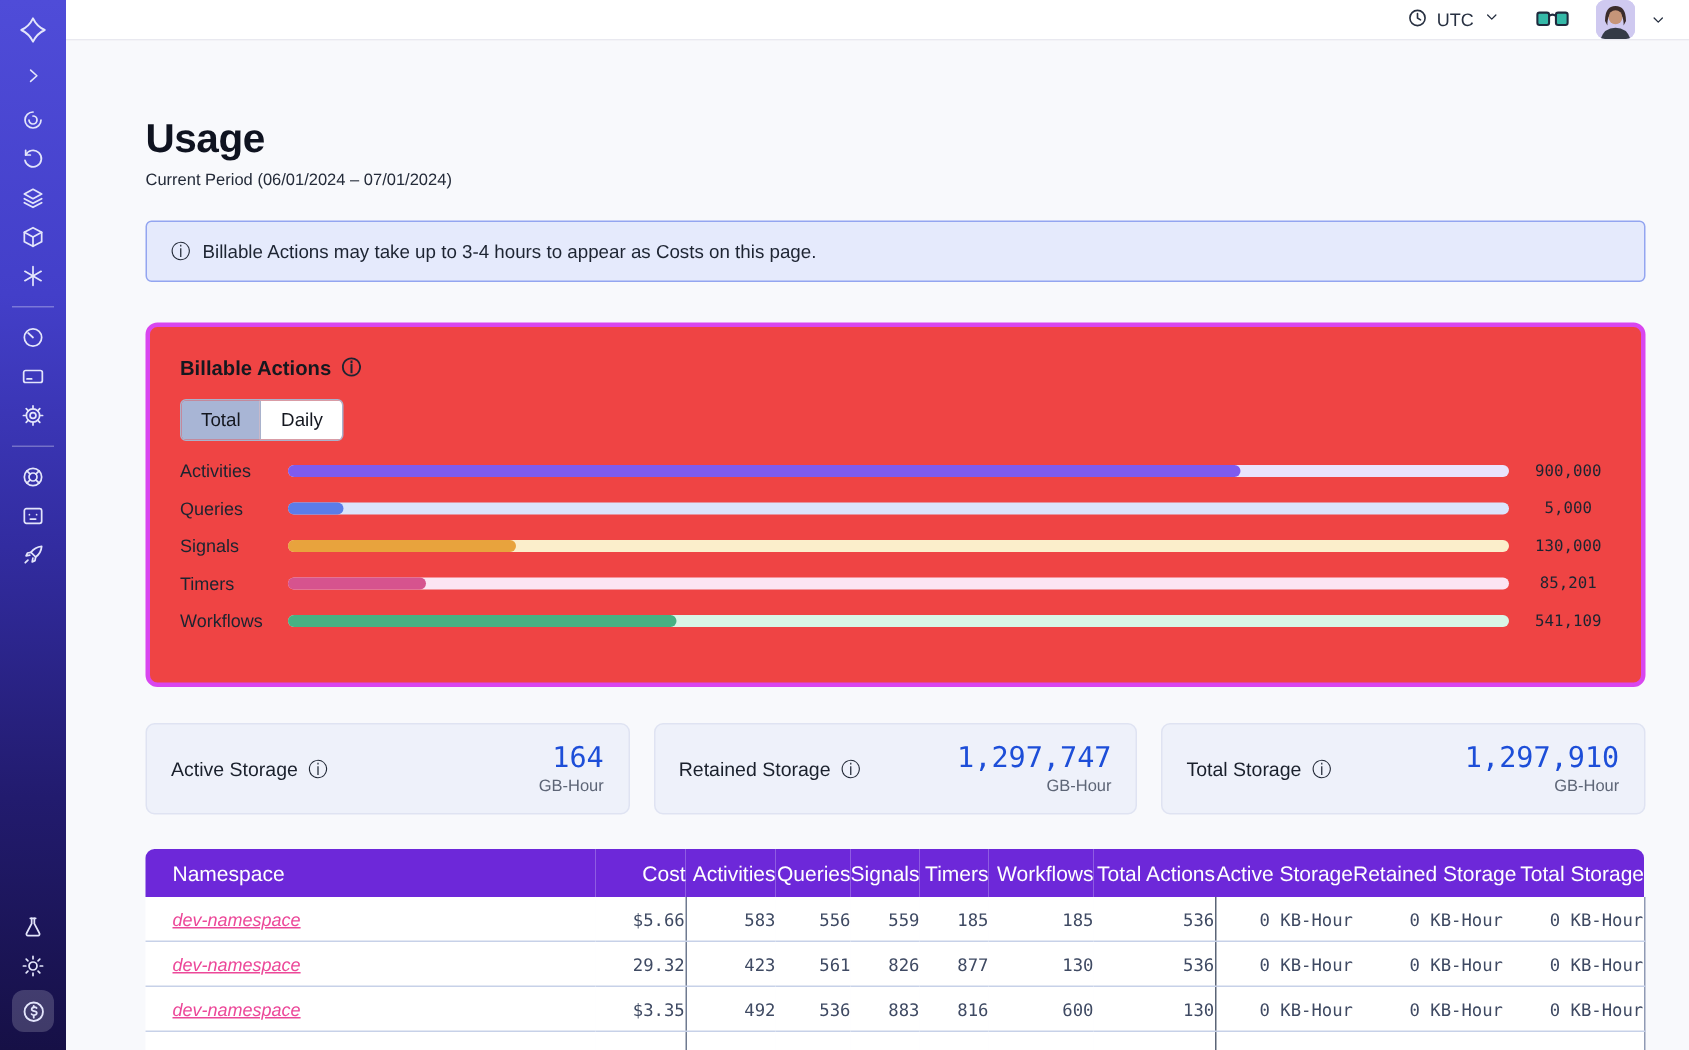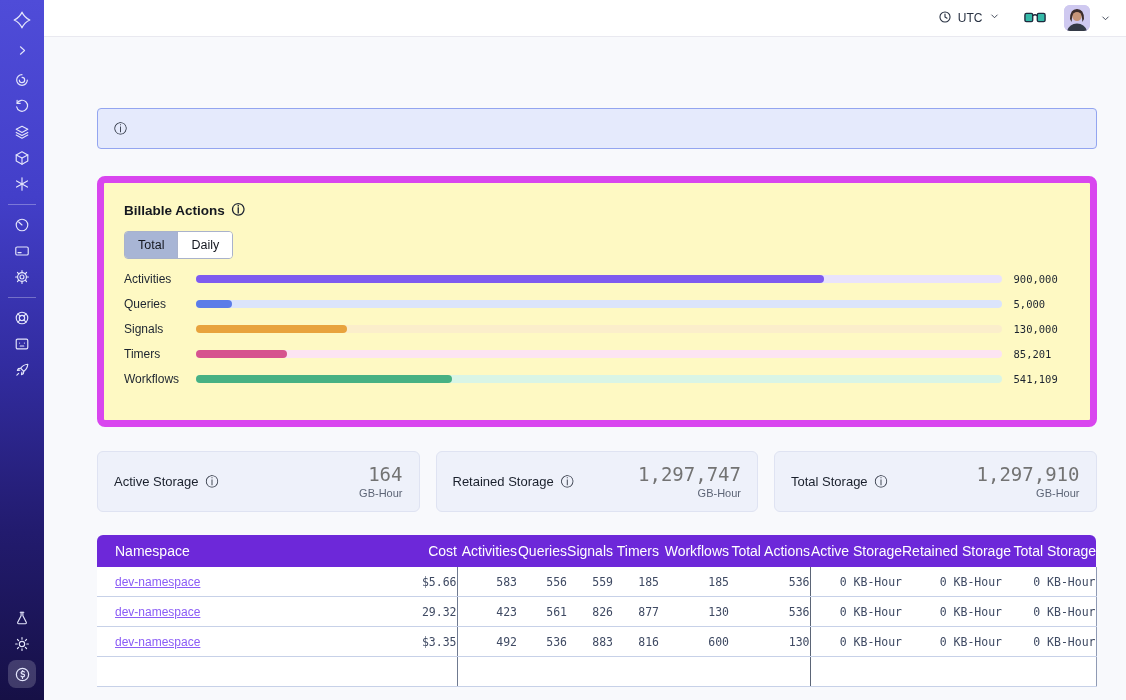--- a/index.html
+++ b/index.html
@@ -29,57 +29,57 @@
   .page-head{display:flex;justify-content:space-between;align-items:flex-start;margin-top:50px;}
   .page-title{font-size:27px;font-weight:600;color:#0f1320;letter-spacing:-.3px;line-height:30px;}
   .page-subtitle{font-size:11px;color:#242b39;margin-top:7px;}
   .period-btn{display:flex;align-items:center;gap:9px;background:#fff;border:1px solid #c5c8d4;border-radius:8px;padding:8px 14px;font-size:13px;font-weight:500;color:#15181f;cursor:pointer;}
   .period-btn svg{stroke:#15181f;fill:none;stroke-width:1.4;stroke-linecap:round;stroke-linejoin:round;}
 
   .banner{margin-top:21px;background:#e5eafc;border:1px solid #93a5f0;border-radius:4px;height:39px;display:flex;align-items:center;padding:0 16px;font-size:12.5px;color:#1d2432;}
   .info-glyph{font-size:13px;margin-right:8px;color:#1d2432;font-family:"DejaVu Sans",sans-serif;}
 
   
-  .card{margin-top:27px;background:#fef9c3;border:7px solid #d946ef;border-radius:8px;padding:18px 20px 16px 20px;height:203px;}
+  .card{margin-top:27px;background:#ef4444;border:3px solid #d946ef;border-radius:8px;padding:18px 20px 16px 20px;height:203px;}
   .card-title{font-size:13.5px;font-weight:600;color:#15181f;display:flex;align-items:center;gap:7px;}
   .tabs{display:inline-flex;margin-top:12px;border:1px solid #a9b2cc;border-radius:4px;overflow:hidden;}
   .tab{padding:6px 13px;font-size:12.5px;color:#14171f;background:#fff;cursor:pointer;}
   .tab.active{background:#a8b5d5;}
   .tab + .tab{border-left:1px solid #a9b2cc;}
 
   .chart-row{display:flex;align-items:center;margin-top:14px;}
   .bars{flex:1;}
   .bar-row{display:flex;align-items:center;height:12px;margin-bottom:13px;}
   .bar-row:last-child{margin-bottom:0;}
   .bar-label{width:72px;font-size:12px;color:#1c2430;flex:0 0 72px;}
   .bar-track{flex:1;height:8px;border-radius:4px;position:relative;}
   .bar-fill{height:8px;border-radius:4px;width:0;}
-  .bar-value{flex:0 0 56px;margin-left:12px;text-align:left;font-family:"DejaVu Sans Mono",monospace;font-size:10.5px;color:#1c2430;}
+  .bar-value{flex:0 0 56px;margin-left:12px;text-align:center;font-family:"DejaVu Sans Mono",monospace;font-size:10.5px;color:#1c2430;}
 
   .donut-box{width:186px;display:flex;align-items:center;justify-content:center;}
   .donut{width:122px;height:122px;border-radius:50%;position:relative;}
   .donut-hole{position:absolute;left:11px;top:11px;width:100px;height:100px;border-radius:50%;background:#fff;display:flex;flex-direction:column;align-items:center;justify-content:center;}
   .donut-value{font-family:"DejaVu Sans Mono",monospace;font-size:13.5px;color:#17223a;}
   .donut-label{font-size:12px;color:#5a6b8c;margin-top:4px;}
 
   
   .storage-row{display:flex;gap:16px;margin-top:24px;}
   .storage-card{flex:1;background:#eef1fa;border:1px solid #dfe3f2;border-radius:6px;height:59px;display:flex;align-items:center;justify-content:space-between;padding:0 16px;}
   .storage-label{font-size:13px;color:#1a202c;display:flex;align-items:center;gap:7px;}
   .storage-right{text-align:right;}
-  .storage-value{font-family:"DejaVu Sans Mono",monospace;font-size:19px;color:#737373;line-height:21px;}
+  .storage-value{font-family:"DejaVu Sans Mono",monospace;font-size:19px;color:#1d4ed8;line-height:21px;}
   .storage-unit{font-size:11px;color:#5d6576;margin-top:2px;}
 
   
   .usage-table{margin-top:23px;border-collapse:collapse;table-layout:fixed;width:999px;}
   .usage-table thead th{background:#6d28d9;color:#fff;font-size:14px;font-weight:500;height:32px;padding:0;text-align:right;white-space:nowrap;}
   .usage-table thead th:first-child{text-align:left;padding-left:18px;border-top-left-radius:6px;}
   .usage-table thead th:last-child{border-top-right-radius:6px;}
   .usage-table tbody td{background:#fff;height:29px;padding:0;border-bottom:1px solid #c7d1e8;font-family:"DejaVu Sans Mono",monospace;font-size:11.5px;color:#3f4a63;text-align:right;white-space:nowrap;}
-  .usage-table tbody td.ns-cell{font-family:"Liberation Sans",sans-serif;font-size:12px;text-align:left;padding-left:18px;color:#8b5cf6;}
+  .usage-table tbody td.ns-cell{font-family:"Liberation Sans",sans-serif;font-size:12px;text-align:left;padding-left:18px;color:#ec4899;font-style:italic;}
   .ns-link{text-decoration:underline;cursor:pointer;}
   td.col-cost{padding-right:8px;border-right:1px solid #6f7a90;color:#20262f;}
   th.col-cost{padding-right:8px;}
   td.col-act,th.col-act{padding-right:10px;}
   td.col-qry,th.col-qry{padding-right:9px;}
   td.col-sig,th.col-sig{padding-right:9px;}
   td.col-tmr,th.col-tmr{padding-right:9px;}
   td.col-wf,th.col-wf{padding-right:9px;}
   td.col-ta{padding-right:18px;border-right:1px solid #5b6577;}
   th.col-ta{padding-right:18px;}
@@ -237,24 +237,29 @@
       <div class="acct-chevron tb-icon">
         <svg width="11" height="11" viewBox="0 0 18 18">
             <path d="M4.5 6.5 L9 11 L13.5 6.5"></path>
           </svg>
       </div>
     </header>
 
     <div class="content">
 
       <div class="page-head">
+        <div>
+          <div class="page-title">Usage</div>
+          <div class="page-subtitle">Current Period (06/01/2024 – 07/01/2024)</div>
+        </div>
       </div>
 
       <div class="banner">
         <span class="info-glyph">ⓘ</span>
+        <span>Billable Actions may take up to 3-4 hours to appear as Costs on this page.</span>
       </div>
 
       <section class="card">
         <div class="card-title">
           <span>Billable Actions</span>
           <span class="info-glyph">ⓘ</span>
         </div>
         <div class="tabs">
           <div class="tab active">Total</div>
           <div class="tab">Daily</div>

